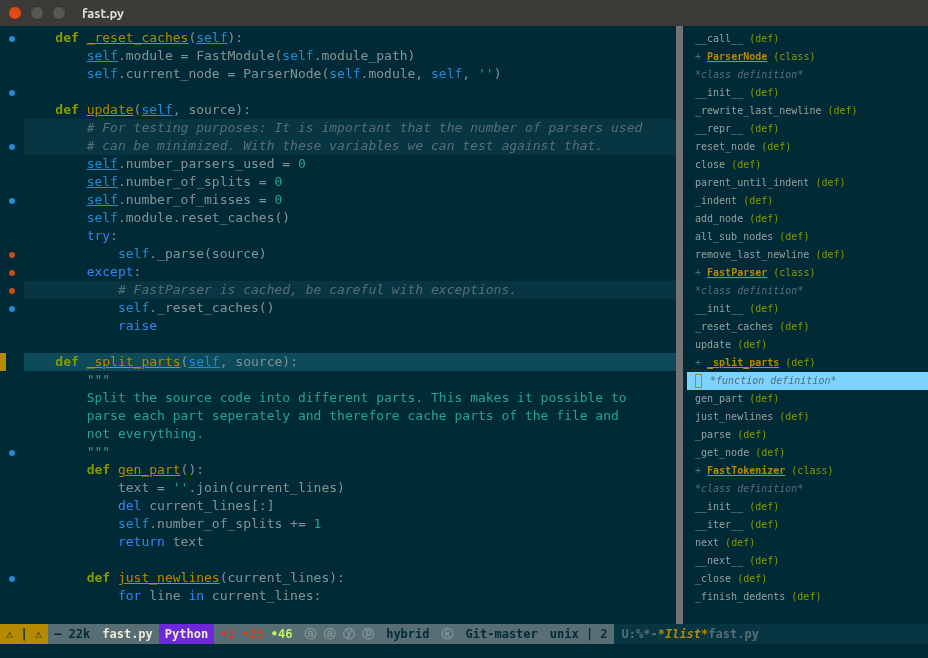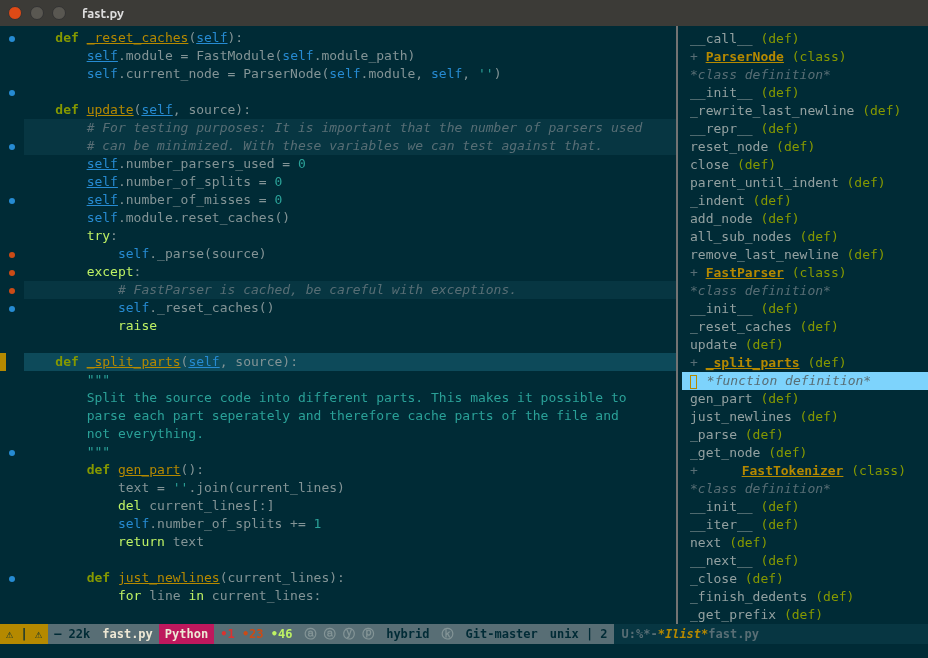--- a/index.html
+++ b/index.html
@@ -67,37 +67,37 @@
 .line.hl { background: #073642; }
 .line.hl-cur { background: #0d4a5a; position: relative; }
 .cursor-mark {
   position: absolute;
   left: -24px;
   top: 0;
   width: 6px;
   height: 18px;
   background: #b58900;
 }
-.kw { color: #bef264; }
+.kw { color: #3b82f6; }
 .def { color: #859900; font-weight: bold; }
 .fn-u { color: #b58900; text-decoration: underline; }
 .self { color: #268bd2; text-decoration: underline; }
 .self-nu { color: #268bd2; }
 .str { color: #2aa198; }
 .com { color: #586e75; font-style: italic; text-align: center; }
 .docstr { color: #2aa198; }
 .num { color: #2aa198; }
 .punc { color: #839496; }
 .outline-pane {
   flex: 1;
   background: #002b36;
-  border-left: 2px solid #737373;
+  border-left: 7px solid #737373;
   padding: 4px 0 0 4px;
   line-height: 18px;
-  font-size: 13px;
+  font-size: 10px;
   position: relative;
   overflow: hidden;
 }
 .outline-line { height: 18px; white-space: nowrap; padding-left: 8px; }
 .outline-line.hl { background: #7dd3fc; }
 .o-cls { color: #b58900; text-decoration: underline; }
 .o-def { color: #93a1a1; }
 .o-paren { color: #859900; }
 .o-plus { color: #586e75; }
 .o-star { color: #586e75; font-style: italic; }
@@ -114,21 +114,21 @@
   background: #586e75;
   color: #002b36;
   display: flex;
   align-items: center;
   font-size: 12px;
   font-weight: bold;
 }
 .ml-seg { padding: 0 6px; height: 100%; display: flex; align-items: center; }
 .ml-warn { background: #b58900; color: #002b36; }
 .ml-filename { color: #eee8d5; }
-.ml-mode { background: #be185d; color: #eee8d5; }
+.ml-mode { background: #6d28d9; color: #eee8d5; }
 .ml-fc-red { color: #dc322f; }
 .ml-fc-orange { color: #cb4b16; }
 .ml-fc-blue { color: #bef264; }
 .ml-ring { color: #839496; }
 .ml-right { background: #073642; color: #586e75; flex: 1; padding-left: 8px; }
 .ml-ilist { color: #b58900; font-style: italic; }
 .minibuffer { height: 14px; background: #002b36; }
 </style>
 </head>
 <body>
@@ -217,29 +217,28 @@
       <div class="outline-line"><span>    </span><span class="o-star">*class definition*</span></div>
       <div class="outline-line"><span>    </span><span class="o-def">__init__</span><span class="o-paren"> (def)</span></div>
       <div class="outline-line"><span>    </span><span class="o-def">_reset_caches</span><span class="o-paren"> (def)</span></div>
       <div class="outline-line"><span>    </span><span class="o-def">update</span><span class="o-paren"> (def)</span></div>
       <div class="outline-line"><span>  </span><span class="o-plus">+ </span><span class="o-cls" style="font-weight: bold;">_split_parts</span><span class="o-paren"> (def)</span></div>
       <div class="outline-line hl"><span class="o-cursor"></span><span>     </span><span class="o-star">*function definition*</span></div>
       <div class="outline-line"><span>      </span><span class="o-def">gen_part</span><span class="o-paren"> (def)</span></div>
       <div class="outline-line"><span>      </span><span class="o-def">just_newlines</span><span class="o-paren"> (def)</span></div>
       <div class="outline-line"><span>    </span><span class="o-def">_parse</span><span class="o-paren"> (def)</span></div>
       <div class="outline-line"><span>    </span><span class="o-def">_get_node</span><span class="o-paren"> (def)</span></div>
-      <div class="outline-line"><span></span><span class="o-plus">+ </span><span class="o-cls" style="font-weight: bold; margin-left: 36px;">FastTokenizer</span><span class="o-paren"> (class)</span></div>
+      <div class="outline-line"><span></span><span class="o-plus">+ </span><span class="o-cls" style="font-weight: bold;">FastTokenizer</span><span class="o-paren"> (class)</span></div>
       <div class="outline-line"><span>    </span><span class="o-star">*class definition*</span></div>
       <div class="outline-line"><span>    </span><span class="o-def">__init__</span><span class="o-paren"> (def)</span></div>
       <div class="outline-line"><span>    </span><span class="o-def">__iter__</span><span class="o-paren"> (def)</span></div>
       <div class="outline-line"><span>    </span><span class="o-def">next</span><span class="o-paren"> (def)</span></div>
       <div class="outline-line"><span>    </span><span class="o-def">__next__</span><span class="o-paren"> (def)</span></div>
       <div class="outline-line"><span>    </span><span class="o-def">_close</span><span class="o-paren"> (def)</span></div>
       <div class="outline-line"><span>    </span><span class="o-def">_finish_dedents</span><span class="o-paren"> (def)</span></div>
-      <div class="outline-line"><span>    </span><span class="o-def">_get_prefix</span><span class="o-paren"> (def)</span></div>
     </div>
 </div>
 
 <div class="modeline">
   <span class="ml-seg ml-warn">⚠ | ⚠</span>
   <span class="ml-seg">— 22k</span>
   <span class="ml-seg ml-filename">fast.py</span>
   <span class="ml-seg ml-mode">Python</span>
   <span class="ml-seg">
     <span class="ml-fc-red">•1</span>&nbsp;

